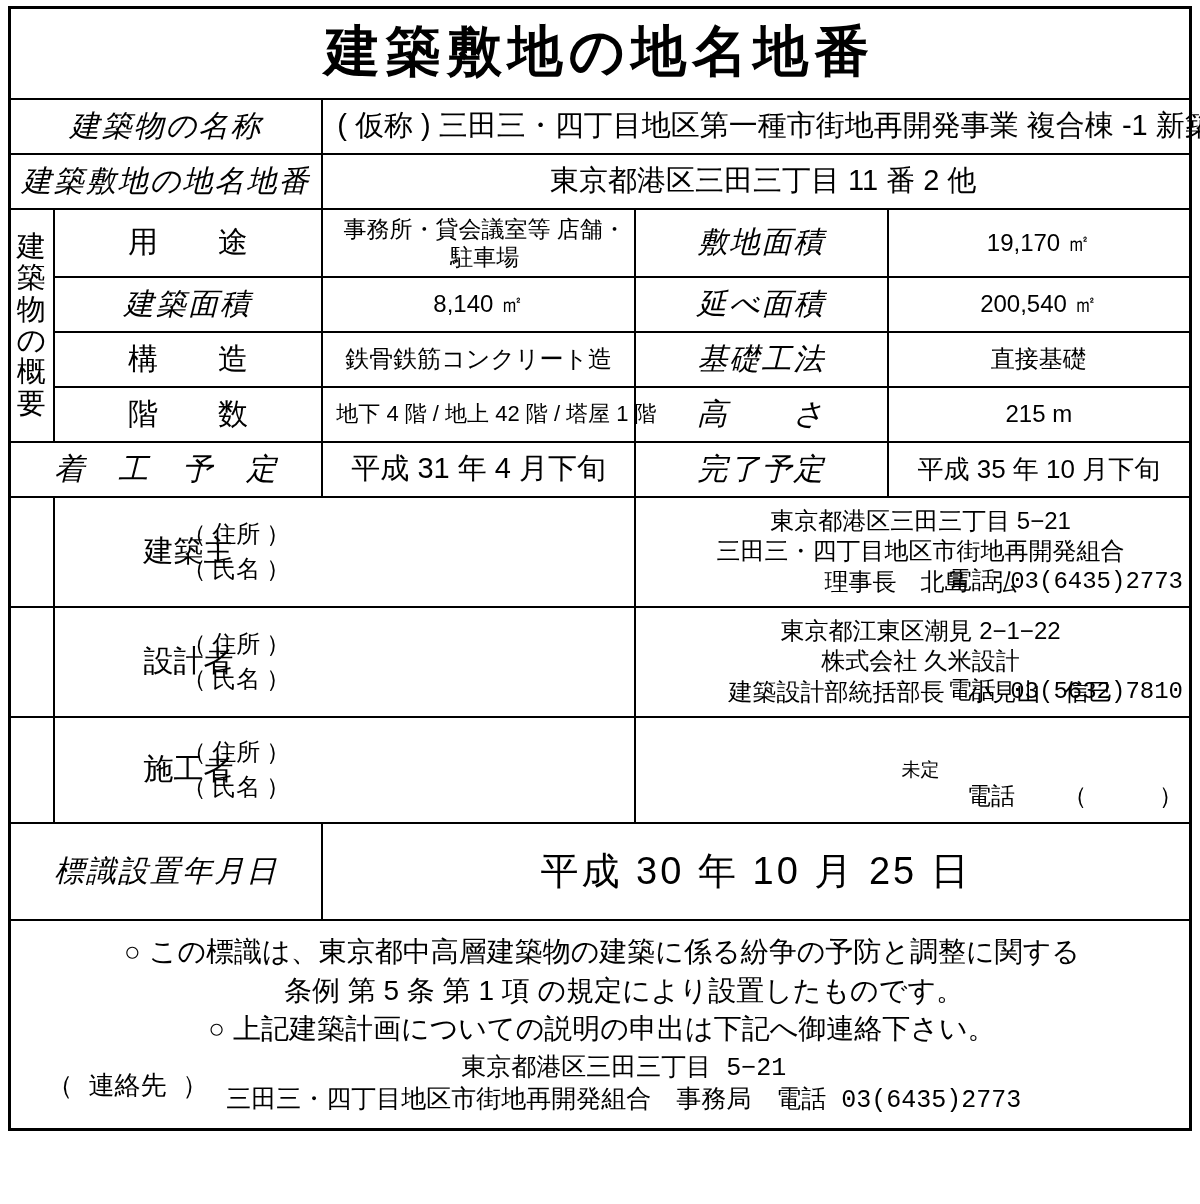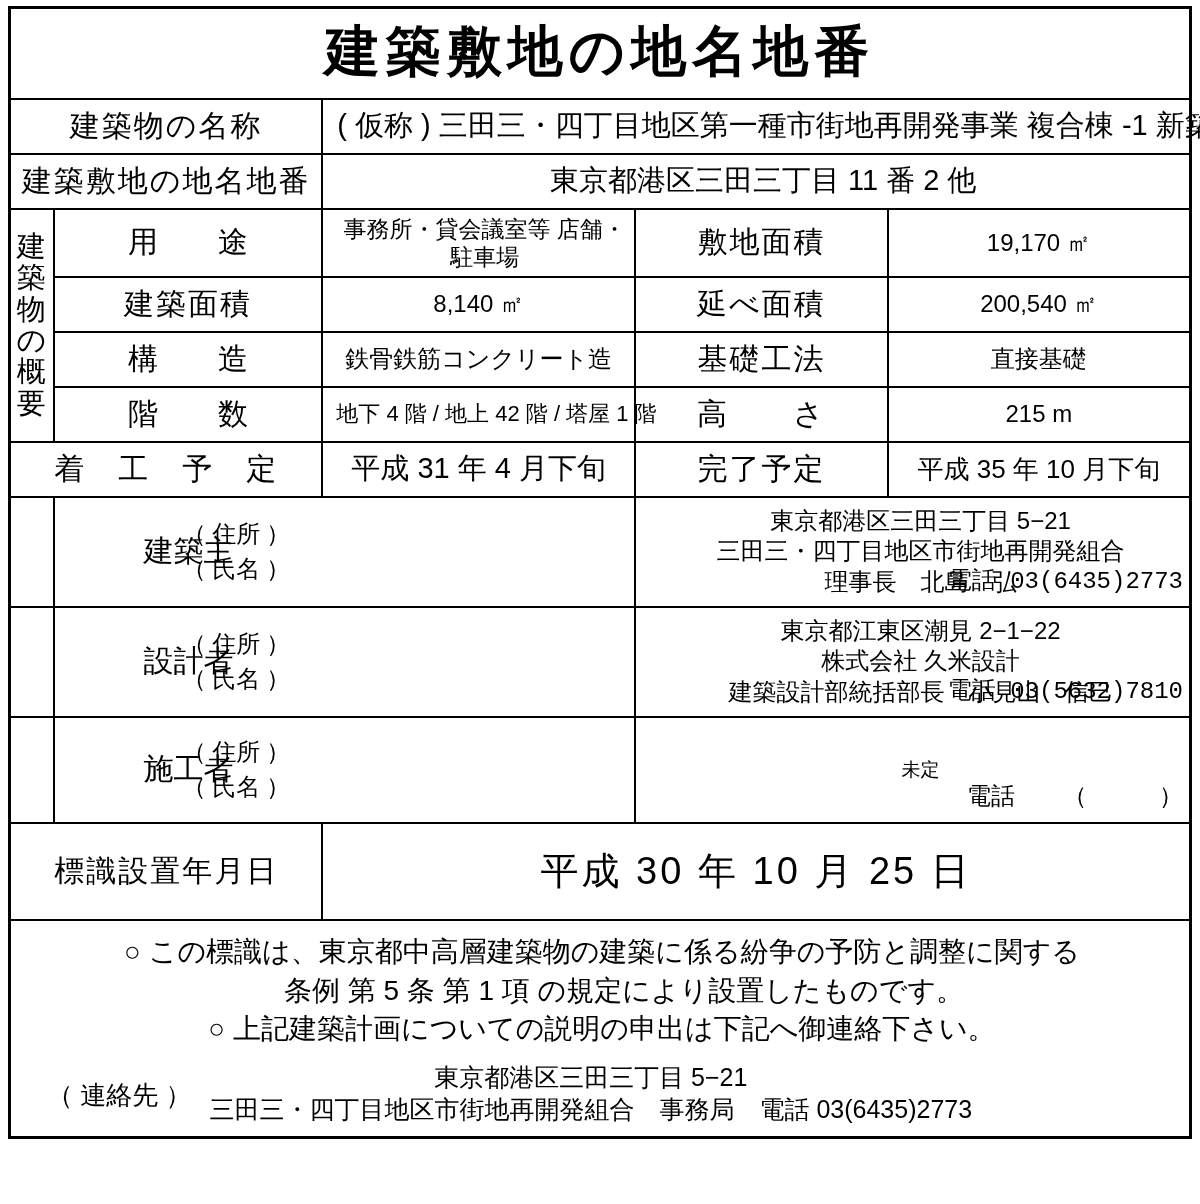--- a/index.html
+++ b/index.html
@@ -36,20 +36,21 @@
     font-weight: bold;
     letter-spacing: 6px;
     padding: 12px 0 16px 0 !important;
     line-height: 1.1;
   }
   .lbl {
     font-size: 30px;
     letter-spacing: 2px;
     padding: 6px 4px !important;
     white-space: nowrap;
+    font-style: italic;
   }
   .lbl-sp {
     font-size: 30px;
     padding: 6px 4px !important;
     white-space: nowrap;
   }
   .val {
     font-size: 29px;
     text-align: left;
     padding: 6px 0 6px 14px !important;
@@ -131,24 +132,25 @@
     display: block;
     white-space: nowrap;
     text-align: center;
   }
   .notes .ind {
     padding-left: 44px;
   }
   .contact {
     display: flex;
     align-items: flex-start;
-    margin-top: 12px;
+    margin-top: 4px;
     font-size: 25px;
     line-height: 1.3;
     padding-left: 22px;
+    font-family: Liberation Mono, monospace;
   }
   .contact .ctitle {
     white-space: nowrap;
     padding-top: 18px;
     padding-right: 18px;
     font-size: 26px;
   }
   .contact .cbody span {
     display: block;
     white-space: nowrap;

